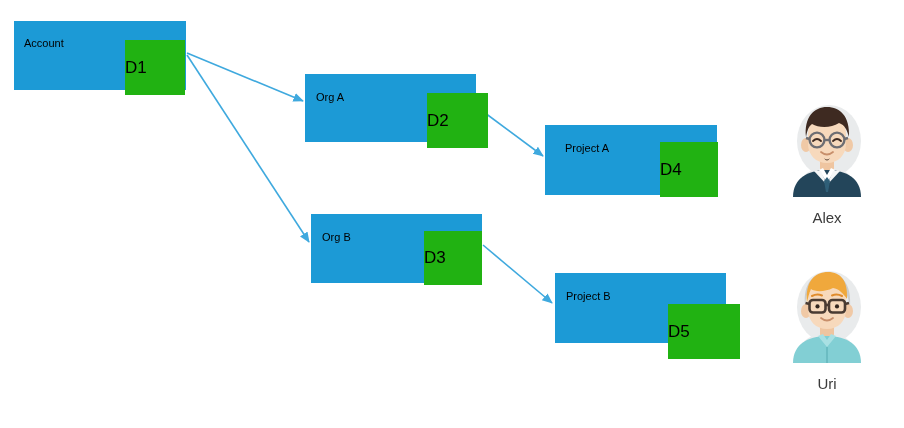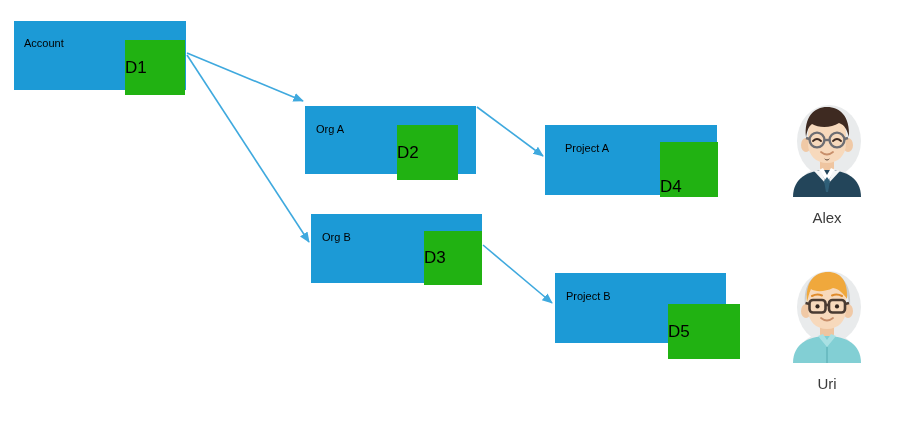--- a/index.html
+++ b/index.html
@@ -93,40 +93,40 @@
   </svg>
 
   <div class="node" style="left:14px; top:21px; width:172px; height:88px;">
     <div class="node-body" style="width:172px; height:69px;"></div>
     <div class="node-label" style="left:10px; top:12px;">Account</div>
     <div class="node-badge" style="left:111px; top:19px; width:60px; height:55px;">
       <span>D1</span>
     </div>
   </div>
 
-  <div class="node" style="left:305px; top:74px; width:171px; height:88px;margin-top:32px;">
+  <div class="node" style="left:305px; top:74px; width:171px; height:88px;">
     <div class="node-body" style="width:171px; height:68px;"></div>
     <div class="node-label" style="left:11px; top:13px;">Org A</div>
-    <div class="node-badge" style="left:92px; top:19px; width:61px; height:55px;">
+    <div class="node-badge" style="left:122px; top:19px; width:61px; height:55px;">
       <span>D2</span>
     </div>
   </div>
 
   <div class="node" style="left:311px; top:214px; width:171px; height:88px;">
     <div class="node-body" style="width:171px; height:69px;"></div>
     <div class="node-label" style="left:11px; top:13px;">Org B</div>
     <div class="node-badge" style="left:113px; top:17px; width:58px; height:54px;">
       <span>D3</span>
     </div>
   </div>
 
   <div class="node" style="left:545px; top:125px; width:172px; height:90px;">
     <div class="node-body" style="width:172px; height:70px;"></div>
     <div class="node-label" style="left:20px; top:13px;">Project A</div>
-    <div class="node-badge" style="left:115px; top:17px; width:58px; height:55px;align-items:flex-end;">
+    <div class="node-badge" style="left:115px; top:17px; width:58px; height:55px;">
       <span>D4</span>
     </div>
   </div>
 
   <div class="node" style="left:555px; top:273px; width:171px; height:90px;">
     <div class="node-body" style="width:171px; height:70px;"></div>
     <div class="node-label" style="left:11px; top:13px;">Project B</div>
     <div class="node-badge" style="left:113px; top:20px; width:72px; height:55px;margin-top:11px;">
       <span>D5</span>
     </div>

